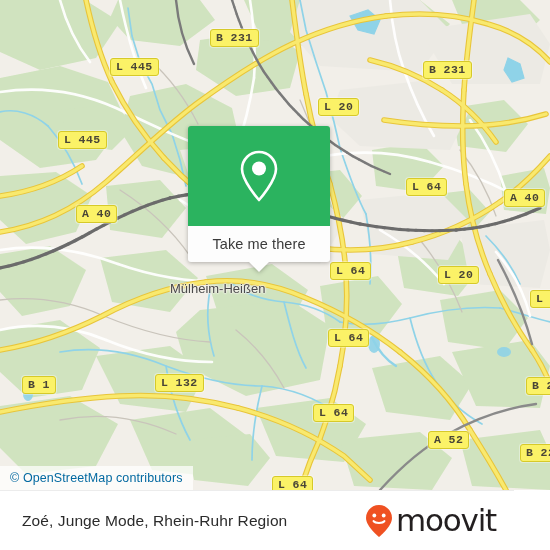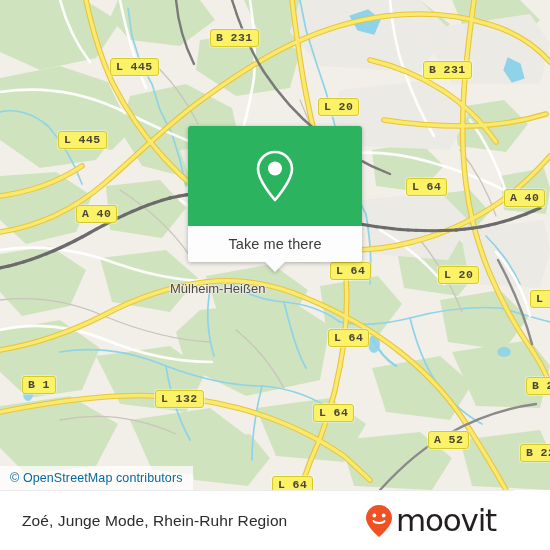--- a/index.html
+++ b/index.html
@@ -51,21 +51,21 @@
     font-family: "Liberation Sans", sans-serif;
     text-shadow:
       1px 0 1.5px #f2efe9, -1px 0 1.5px #f2efe9,
       0 1px 1.5px #f2efe9, 0 -1px 1.5px #f2efe9;
   }
 
   
   #callout {
     position: absolute;
     left: 188px; top: 126px;
-    width: 174px;
+    width: 142px;
     filter: drop-shadow(0 1px 2px rgba(0,0,0,.28));
   }
   #callout-top {
     height: 100px;
     background: #2bb35f;
     border-radius: 3px 3px 0 0;
     display: flex;
     align-items: center;
     justify-content: center;
   }
@@ -365,21 +365,21 @@
     <div class="shield" style="left:318px; top:98px;">L 20</div>
     <div class="shield" style="left:58px;  top:131px;">L 445</div>
     <div class="shield" style="left:406px; top:178px;">L 64</div>
     <div class="shield" style="left:504px; top:189px;">A 40</div>
     <div class="shield" style="left:76px;  top:205px;">A 40</div>
     <div class="shield" style="left:330px; top:262px;">L 64</div>
     <div class="shield" style="left:438px; top:266px;">L 20</div>
     <div class="shield" style="left:530px; top:290px;">L 2</div>
     <div class="shield" style="left:328px; top:329px;">L 64</div>
     <div class="shield" style="left:22px;  top:376px;">B 1</div>
-    <div class="shield" style="left:155px; top:374px;margin-top:16px;">L 132</div>
+    <div class="shield" style="left:155px; top:374px;">L 132</div>
     <div class="shield" style="left:526px; top:377px;">B 2</div>
     <div class="shield" style="left:313px; top:404px;">L 64</div>
     <div class="shield" style="left:428px; top:431px;">A 52</div>
     <div class="shield" style="left:520px; top:444px;">B 224</div>
     <div class="shield" style="left:272px; top:476px;">L 64</div>
 
     <div id="callout">
       <div id="callout-top">
         <svg width="46" height="56" viewBox="0 0 46 56">
           <path d="M23,4 C13.6,4 6,11.6 6,21 C6,33 23,52 23,52 C23,52 40,33 40,21 C40,11.6 32.4,4 23,4 Z" fill="none" stroke="#ffffff" stroke-width="2.6" stroke-linejoin="round"></path>

